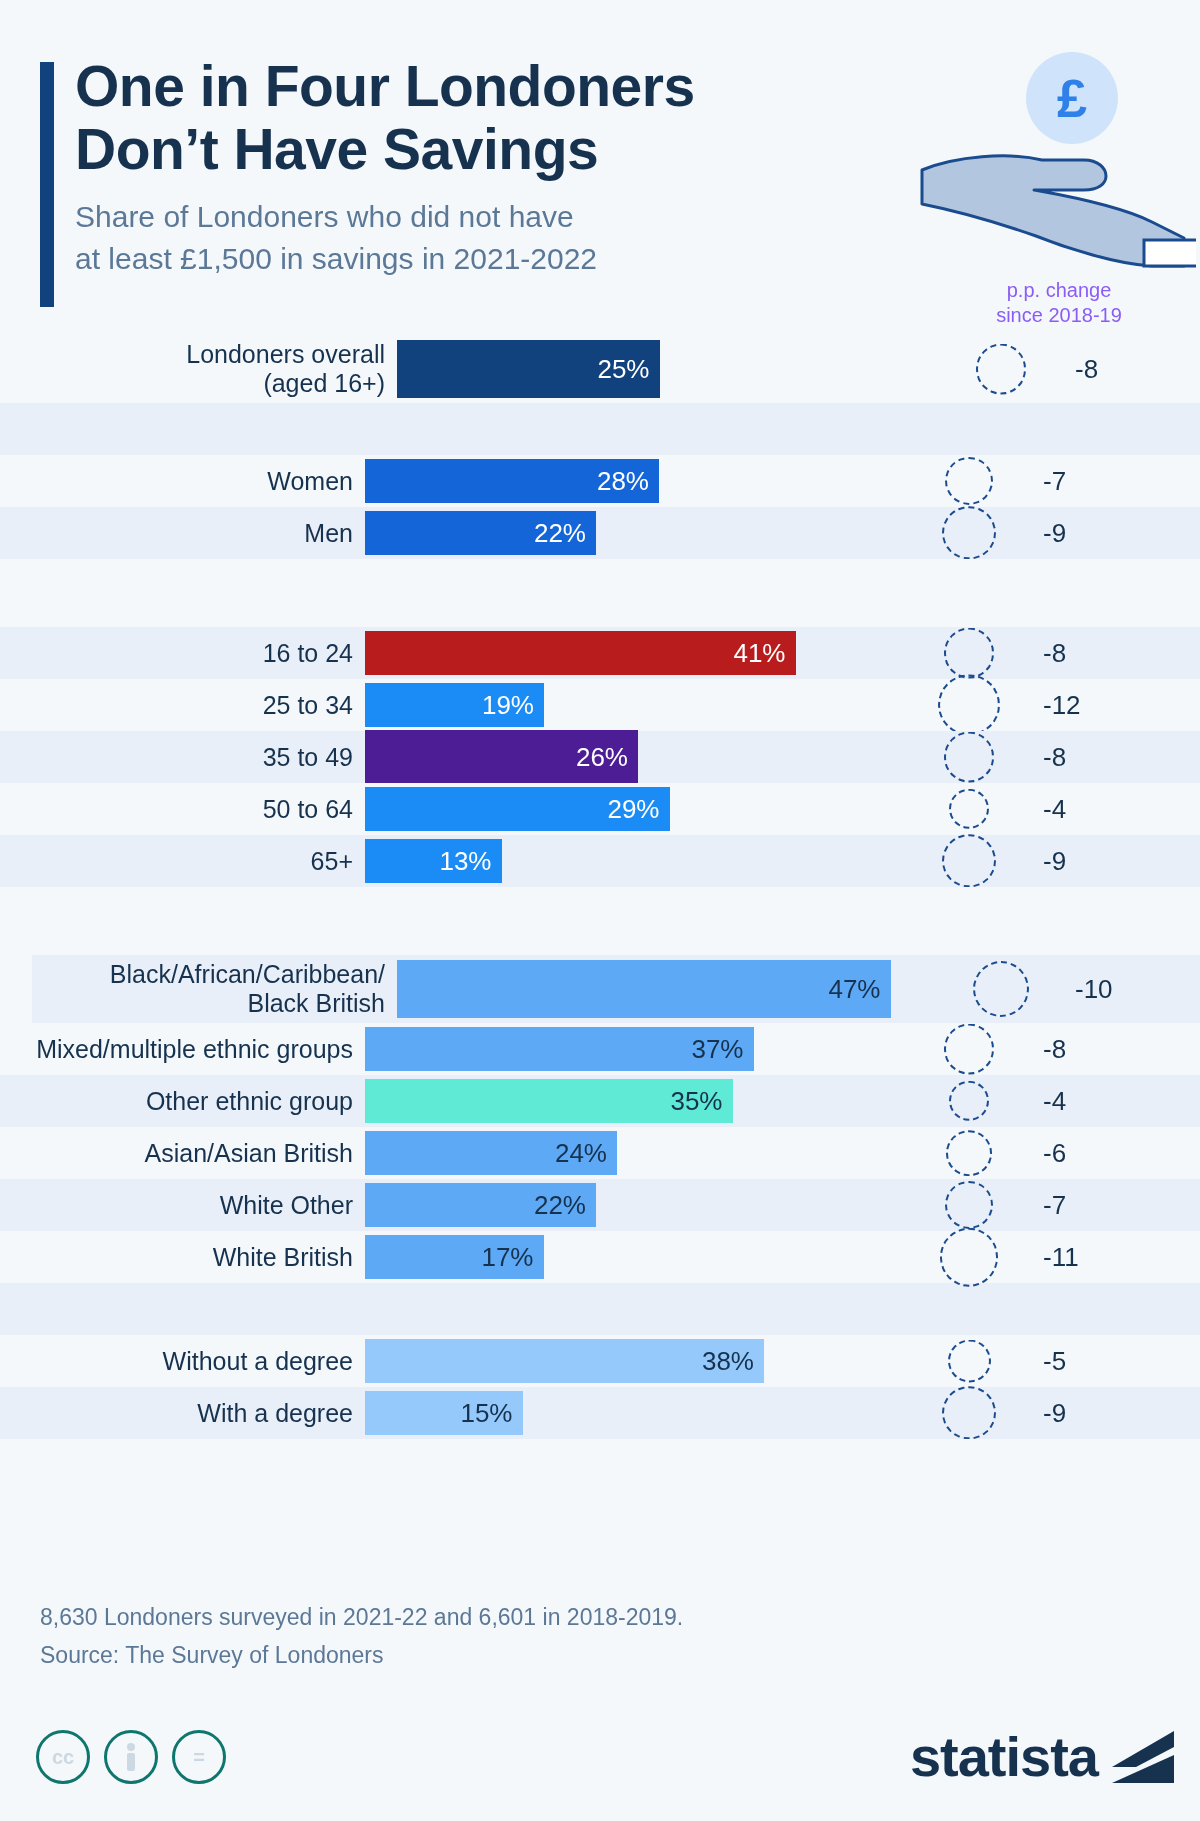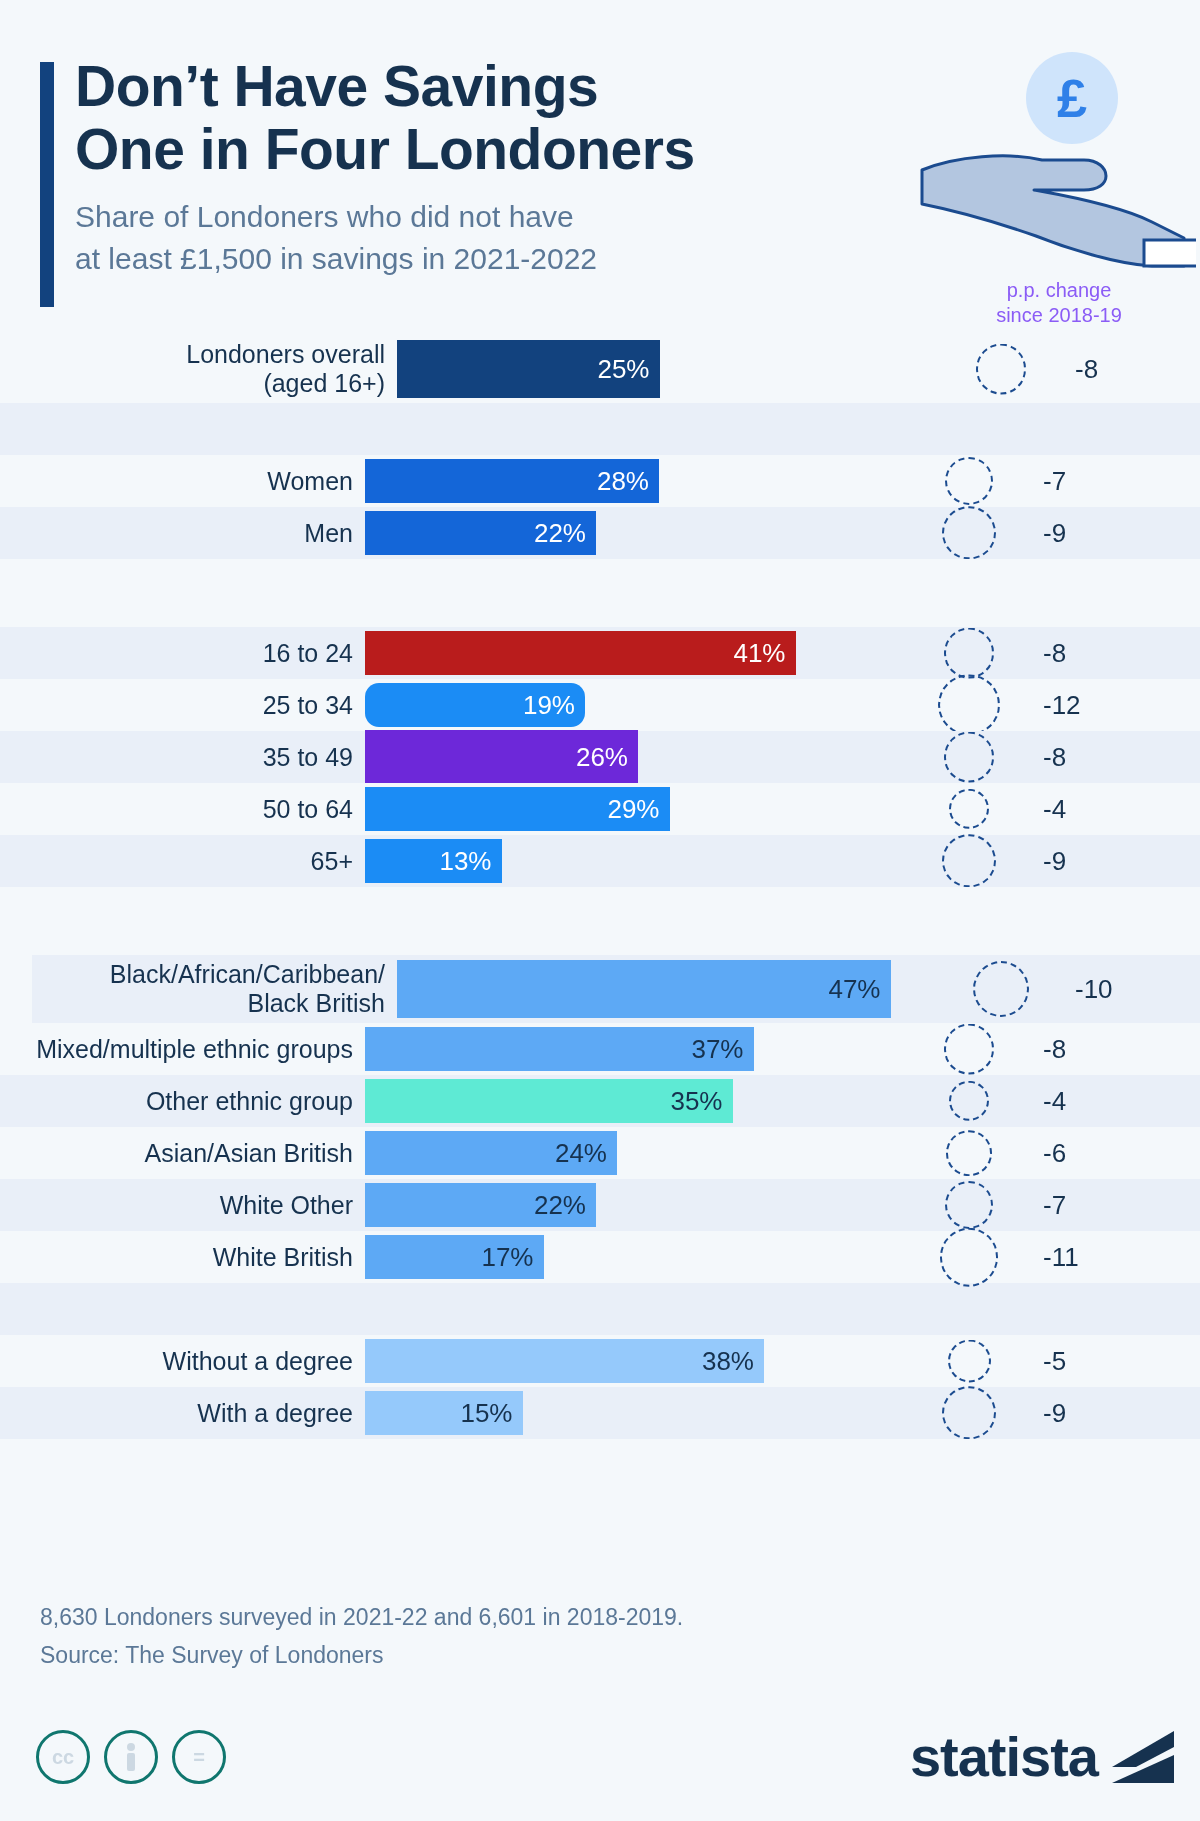--- a/index.html
+++ b/index.html
@@ -103,22 +103,22 @@
 </style>
 </head>
 <body>
 
 <div class="page">
 
   <div class="header">
     <div class="title-bar"></div>
 
     <div class="title">
+      <div>One in Four Londoners</div>
       <div>Don’t Have Savings</div>
-      <div>One in Four Londoners</div>
     </div>
 
     <div class="subtitle">
       <div>Share of Londoners who did not have</div>
       <div>at least £1,500 in savings in 2021‑2022</div>
     </div>
 
     <div class="hand-ill">
       <div class="coin">
         <span>£</span>
@@ -194,33 +194,33 @@
           </div>
         </div>
         <div class="ppwrap">
           <div class="circle" style="width: 50.8px; height: 50.8px; left: 18.6px; border-color: rgb(27, 75, 143);"></div>
           <div class="ppval">-8</div>
         </div>
       </div>
       <div class="row plain">
         <div class="lbl">25 to 34</div>
         <div class="barwrap">
-          <div class="bar" style="width: 220px; height: 44px; background: rgb(27, 140, 245); color: rgb(255, 255, 255); border-radius: 14px;">
+          <div class="bar" style="width: 179px; height: 44px; background: rgb(27, 140, 245); color: rgb(255, 255, 255);">
             <span>19%</span>
           </div>
         </div>
         <div class="ppwrap">
           <div class="circle" style="width: 61.2px; height: 61.2px; left: 13.4px; border-color: rgb(27, 75, 143);"></div>
           <div class="ppval">-12</div>
         </div>
       </div>
       <div class="row alt">
         <div class="lbl">35 to 49</div>
         <div class="barwrap">
-          <div class="bar" style="width: 273px; height: 54px; background: #6d28d9; color: rgb(255, 255, 255); align-items: center;">
+          <div class="bar" style="width: 273px; height: 54px; background: #4c1d95; color: rgb(255, 255, 255); align-items: center;">
             <span>26%</span>
           </div>
         </div>
         <div class="ppwrap">
           <div class="circle" style="width: 50.8px; height: 50.8px; left: 18.6px; border-color: rgb(27, 75, 143);"></div>
           <div class="ppval">-8</div>
         </div>
       </div>
       <div class="row plain">
         <div class="lbl">50 to 64</div>

